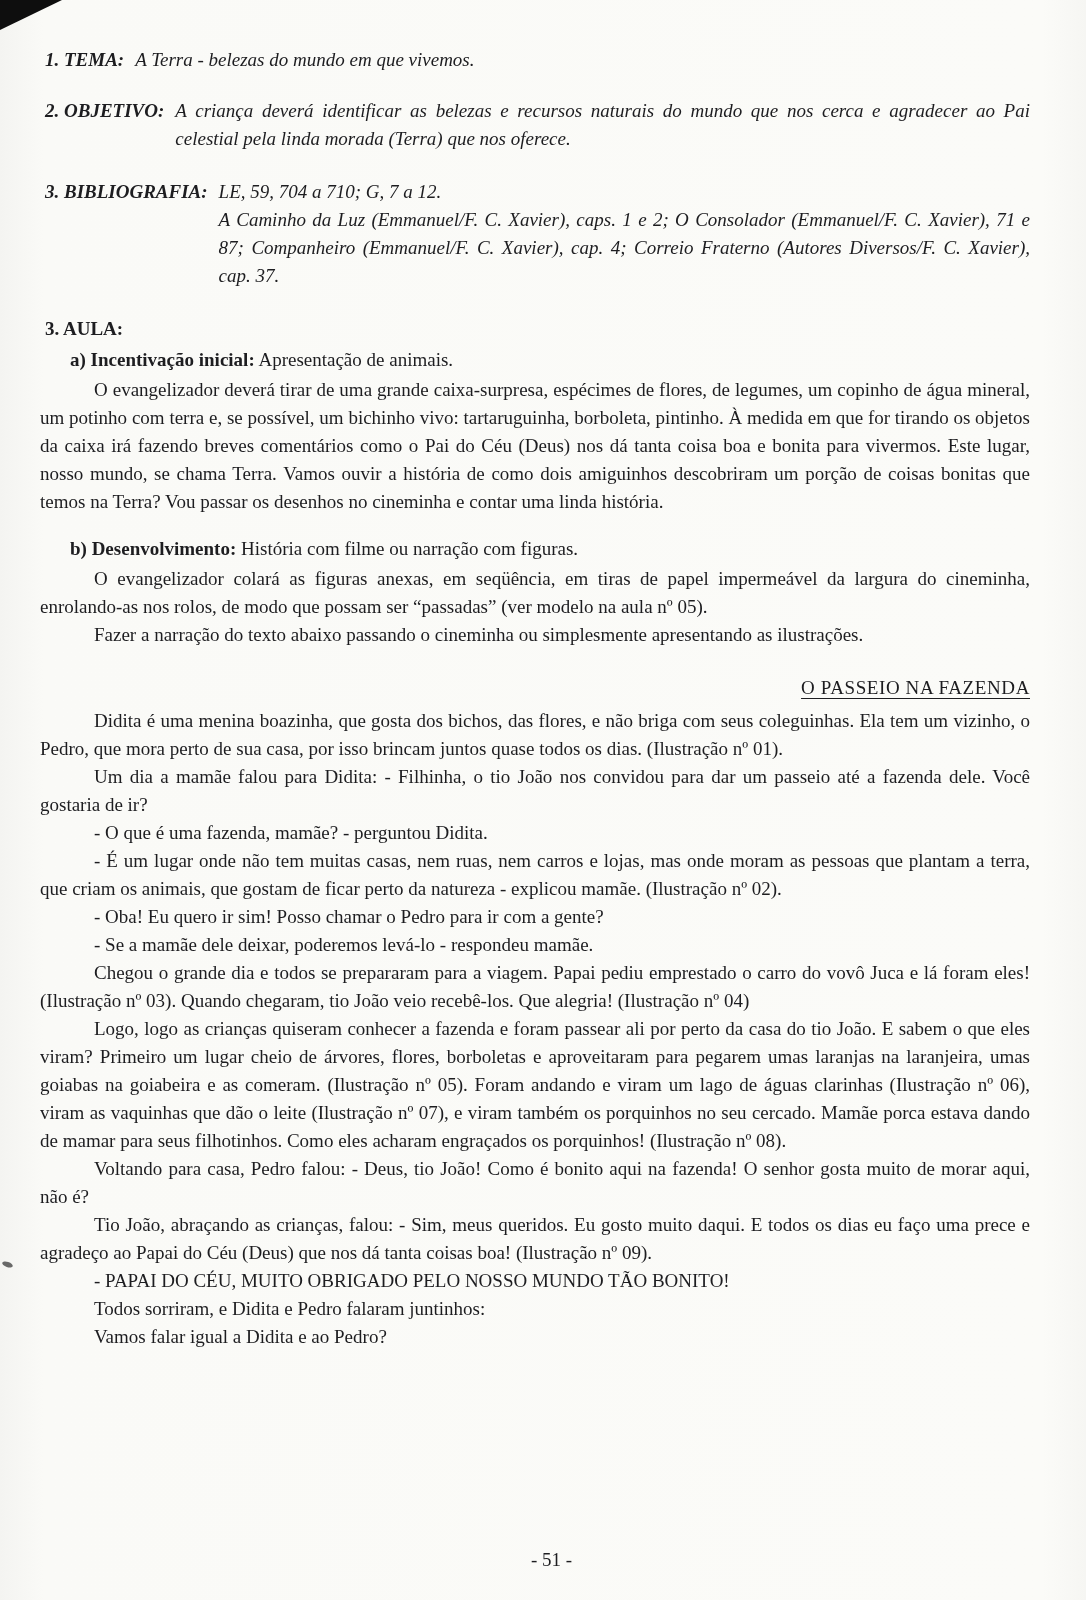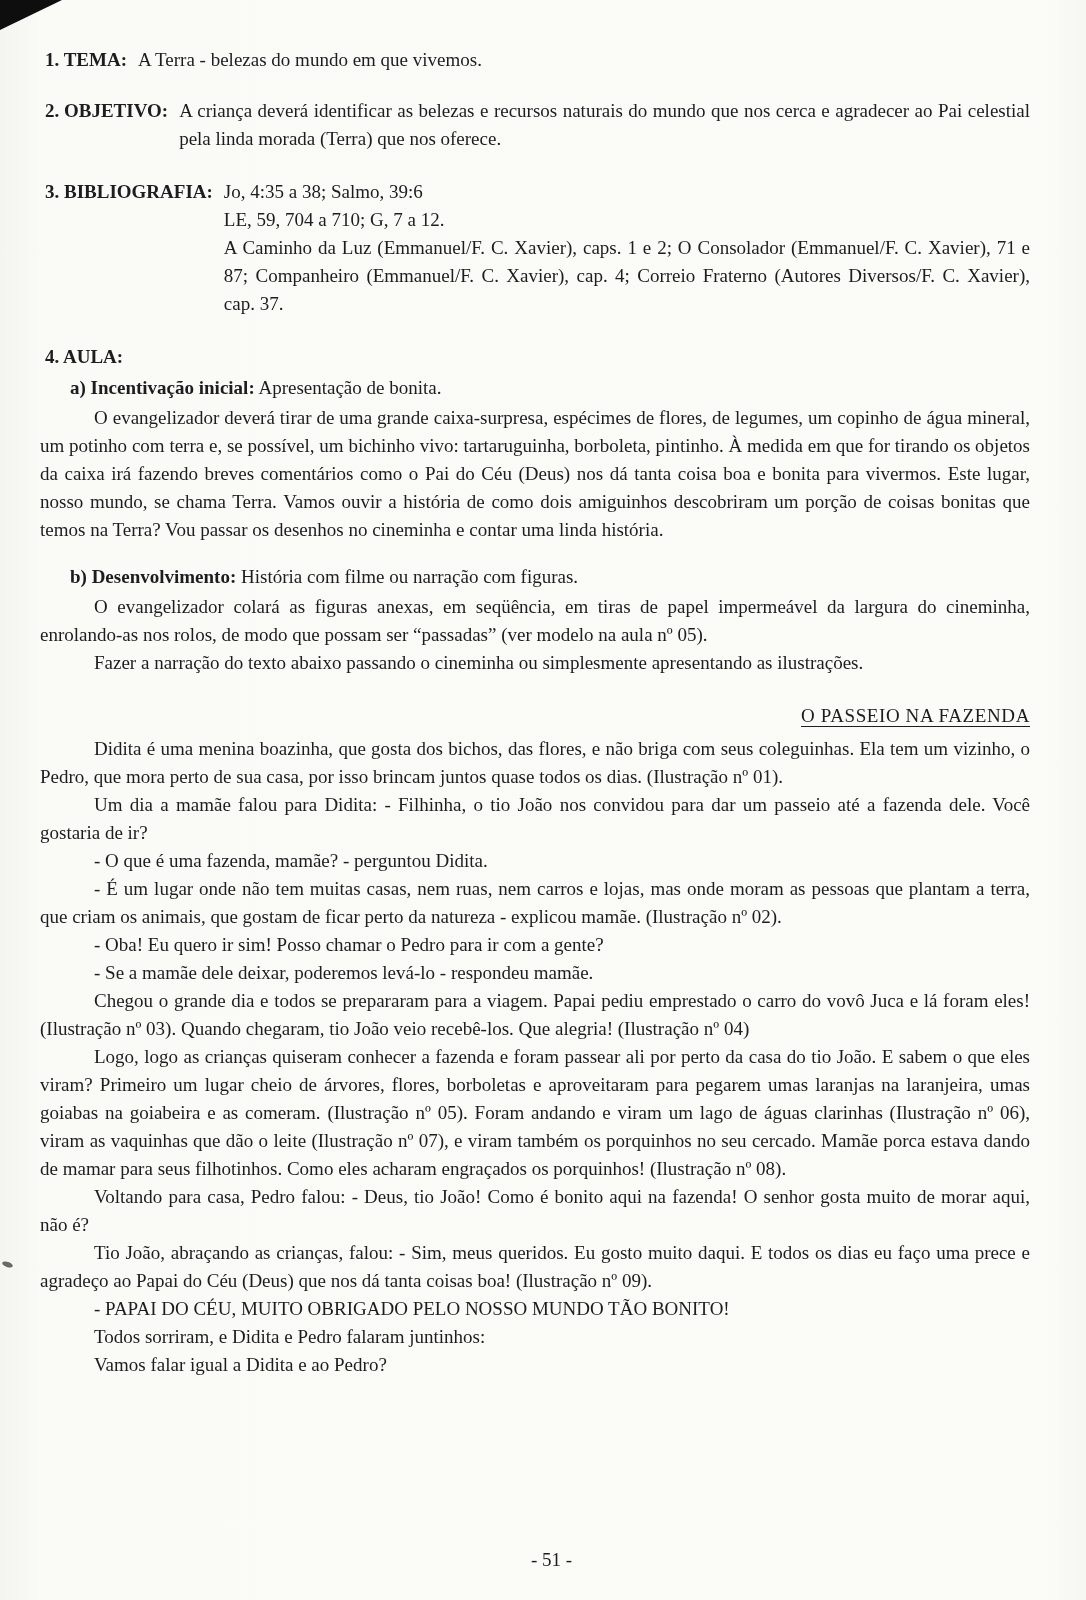--- a/index.html
+++ b/index.html
@@ -15,21 +15,21 @@
     font-family: "Liberation Serif", "DejaVu Serif", serif;
     font-size: 19px;
     line-height: 28px;
     padding: 46px 56px 0 40px;
     overflow: hidden;
   }
   .b { font-weight: 700; }
   .row { display: flex; align-items: flex-start; }
   .row .lbl { font-weight: 700; white-space: nowrap; margin-right: 11px; }
   .row .txt { flex: 1; text-align: justify; }
-  .num-row { padding-left: 5px; }
+  .num-row { padding-left: 5px; font-style: italic; }
   .sec-tema { margin-bottom: 23px; }
   .sec-objetivo { margin-bottom: 25px; }
   .sec-biblio { margin-bottom: 25px; }
   .biblio-line { text-align: left; }
   .biblio-line.just { text-align: justify; }
   .aula-head { padding-left: 5px; margin-bottom: 3px; }
   .subhead { padding-left: 30px; margin: 3px 0 2px; }
   .subhead .sl { font-weight: 700; text-align: center; }
   .sub-b { margin-top: 19px; }
   .para { text-indent: 54px; text-align: justify; }
@@ -72,31 +72,30 @@
   </div>
 
   <div class="row num-row sec-objetivo">
     <span class="lbl">2. OBJETIVO:</span>
     <div class="txt">A criança deverá identificar as belezas e recursos naturais do mundo que nos cerca e agradecer ao Pai celestial pela linda morada (Terra) que nos oferece.</div>
   </div>
 
   <div class="row num-row sec-biblio">
     <span class="lbl">3. BIBLIOGRAFIA:</span>
     <div class="txt">
-      <div class="biblio-line">Jo, 4:35 a 38; Salmo, 39:6</div>
       <div class="biblio-line">LE, 59, 704 a 710; G, 7 a 12.</div>
       <div class="biblio-line just">A Caminho da Luz (Emmanuel/F. C. Xavier), caps. 1 e 2; O Consolador (Emmanuel/F. C. Xavier), 71 e 87; Companheiro (Emmanuel/F. C. Xavier), cap. 4; Correio Fraterno (Autores Diversos/F. C. Xavier), cap. 37.</div>
     </div>
   </div>
 
-  <p class="b aula-head">4. AULA:</p>
+  <p class="b aula-head">3. AULA:</p>
 
   <p class="subhead">
     <span class="sl">a) Incentivação inicial:</span>
-    <span>Apresentação de bonita.</span>
+    <span>Apresentação de animais.</span>
   </p>
 
   <p class="para">O evangelizador deverá tirar de uma grande caixa-surpresa, espécimes de flores, de legumes, um copinho de água mineral, um potinho com terra e, se possível, um bichinho vivo: tartaruguinha, borboleta, pintinho. À medida em que for tirando os objetos da caixa irá fazendo breves comentários como o Pai do Céu (Deus) nos dá tanta coisa boa e bonita para vivermos. Este lugar, nosso mundo, se chama Terra. Vamos ouvir a história de como dois amiguinhos descobriram um porção de coisas bonitas que temos na Terra? Vou passar os desenhos no cineminha e contar uma linda história.</p>
 
   <p class="subhead sub-b">
     <span class="sl">b) Desenvolvimento:</span>
     <span>História com filme ou narração com figuras.</span>
   </p>
 
   <p class="para">O evangelizador colará as figuras anexas, em seqüência, em tiras de papel impermeável da largura do cineminha, enrolando-as nos rolos, de modo que possam ser “passadas” (ver modelo na aula nº 05).</p>

